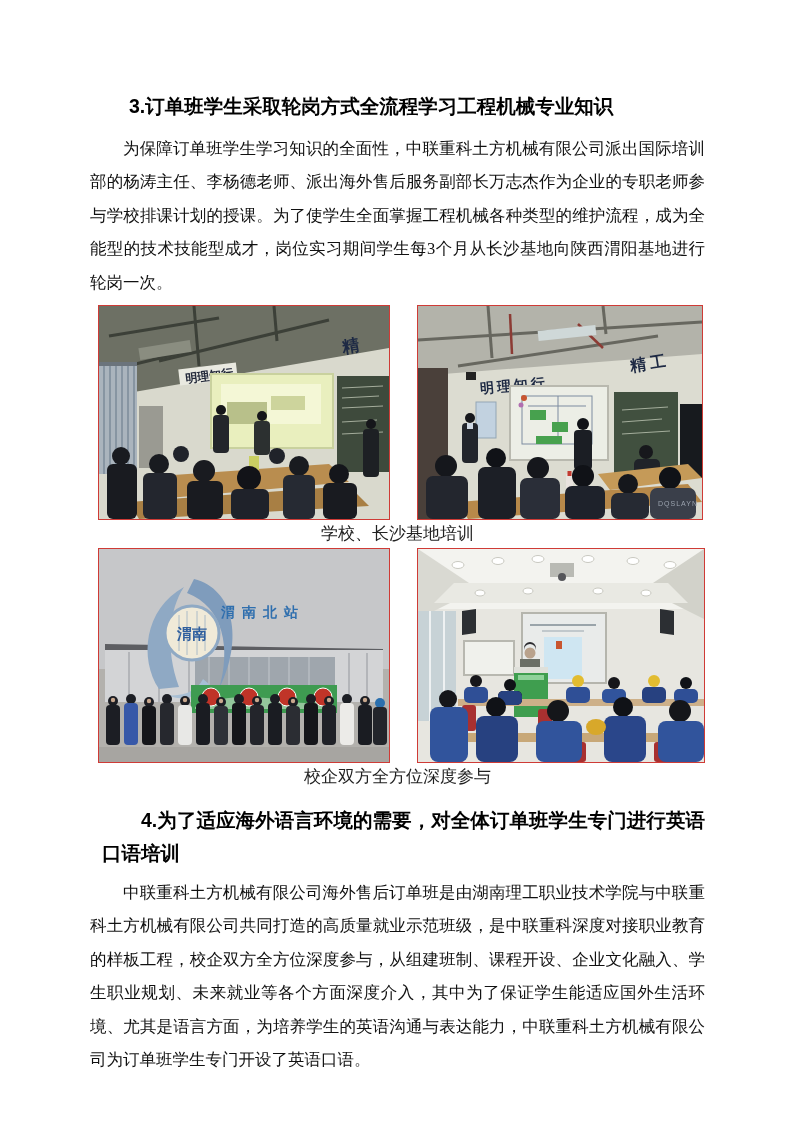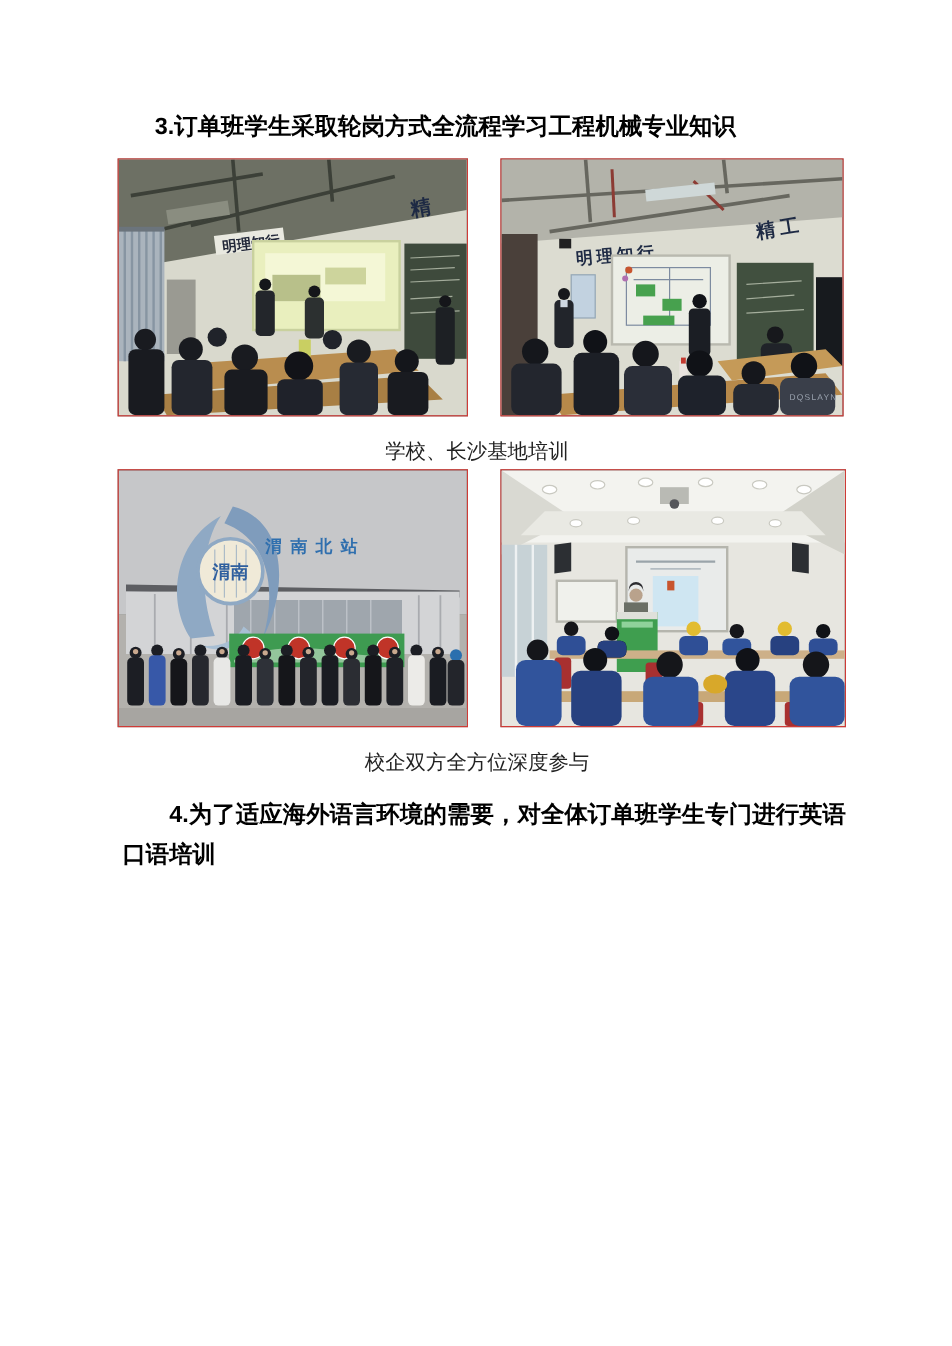--- a/index.html
+++ b/index.html
@@ -16,33 +16,34 @@
   }
   .heading.second{margin:14px 0 6px 12px;}
   .body-par{
     font-size:16.5px;line-height:33.4px;text-align:justify;
     text-indent:2em;margin:0;color:#111;
   }
   .figure-block{margin-top:6px;}
   .figure-row{display:flex;gap:27px;padding-left:8px;align-items:flex-start;}
   .photo-frame{border:1.5px solid #cf3b36;display:block;background:#888;}
   .figure-caption{
-    text-align:center;font-size:17px;line-height:26px;margin:17px 0 1px 0;color:#222;
+    text-align:center;font-size:17px;line-height:26px;margin:1px 0 1px 0;color:#222;
     font-family:Liberation Sans, sans-serif;
   }
   svg{display:block;}
   svg text{font-family:"Liberation Sans","DejaVu Sans",sans-serif;}
 </style>
 </head>
 <body>
 
 <div class="page">
 
   <div class="heading">3.订单班学生采取轮岗方式全流程学习工程机械专业知识</div>
 
+  <p class="body-par">为保障订单班学生学习知识的全面性，中联重科土方机械有限公司派出国际培训部的杨涛主任、李杨德老师、派出海外售后服务副部长万志杰作为企业的专职老师参与学校排课计划的授课。为了使学生全面掌握工程机械各种类型的维护流程，成为全能型的技术技能型成才，岗位实习期间学生每3个月从长沙基地向陕西渭阳基地进行轮岗一次。</p>
 
   <div class="figure-block">
     <div class="figure-row">
 
       <svg class="photo-frame" width="290" height="213" viewBox="0 0 290 213">
         <rect x="0" y="0" width="290" height="213" fill="#d9d9cd"></rect>
         <polygon points="0,0 290,0 290,42 0,92" fill="#6d7064"></polygon>
         <g stroke="#3c4038" stroke-width="3">
           <line x1="10" y1="30" x2="120" y2="12"></line>
           <line x1="60" y1="55" x2="230" y2="14"></line>
@@ -379,14 +380,15 @@
           <ellipse cx="178" cy="178" rx="10" ry="8" fill="#d8a82a"></ellipse>
         </g>
       </svg>
     </div>
 
     <div class="figure-caption">校企双方全方位深度参与</div>
   </div>
 
   <div class="heading second">4.为了适应海外语言环境的需要，对全体订单班学生专门进行英语口语培训</div>
 
+  <p class="body-par">中联重科土方机械有限公司海外售后订单班是由湖南理工职业技术学院与中联重科土方机械有限公司共同打造的高质量就业示范班级，是中联重科深度对接职业教育的样板工程，校企双方全方位深度参与，从组建班制、课程开设、企业文化融入、学生职业规划、未来就业等各个方面深度介入，其中为了保证学生能适应国外生活环境、尤其是语言方面，为培养学生的英语沟通与表达能力，中联重科土方机械有限公司为订单班学生专门开设了英语口语。</p>
 
 </div>
 
 </body></html>

